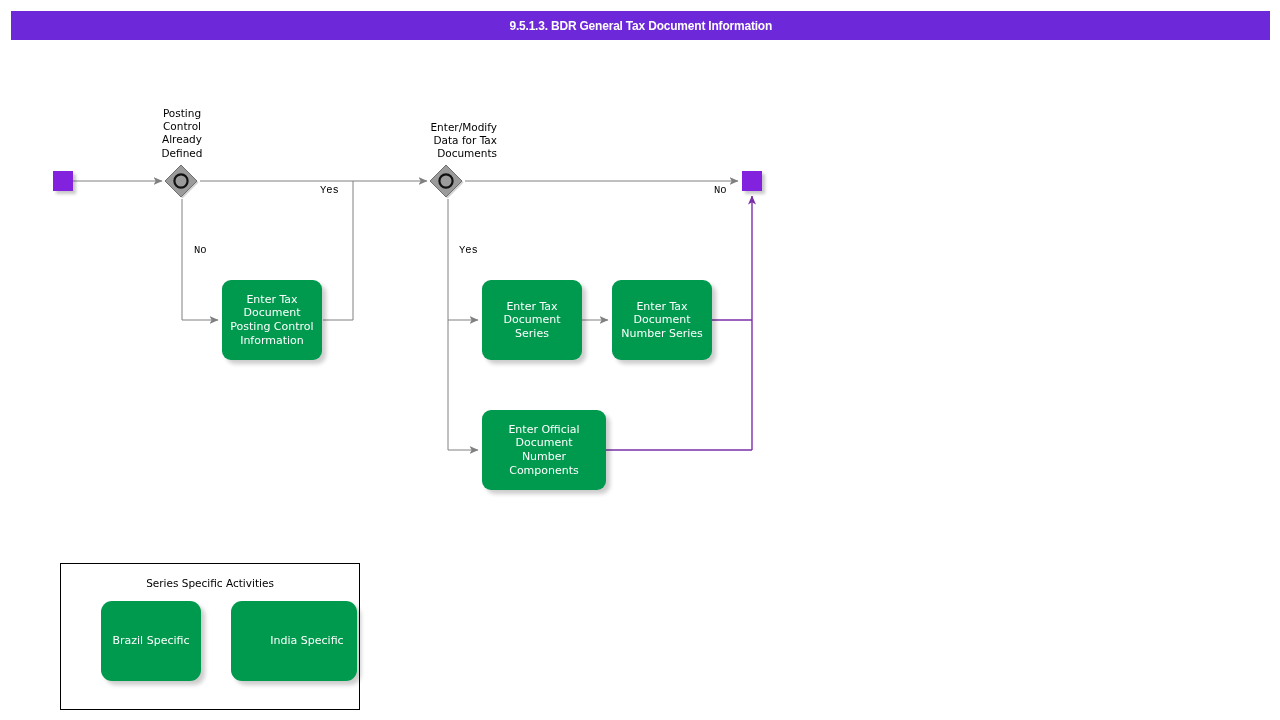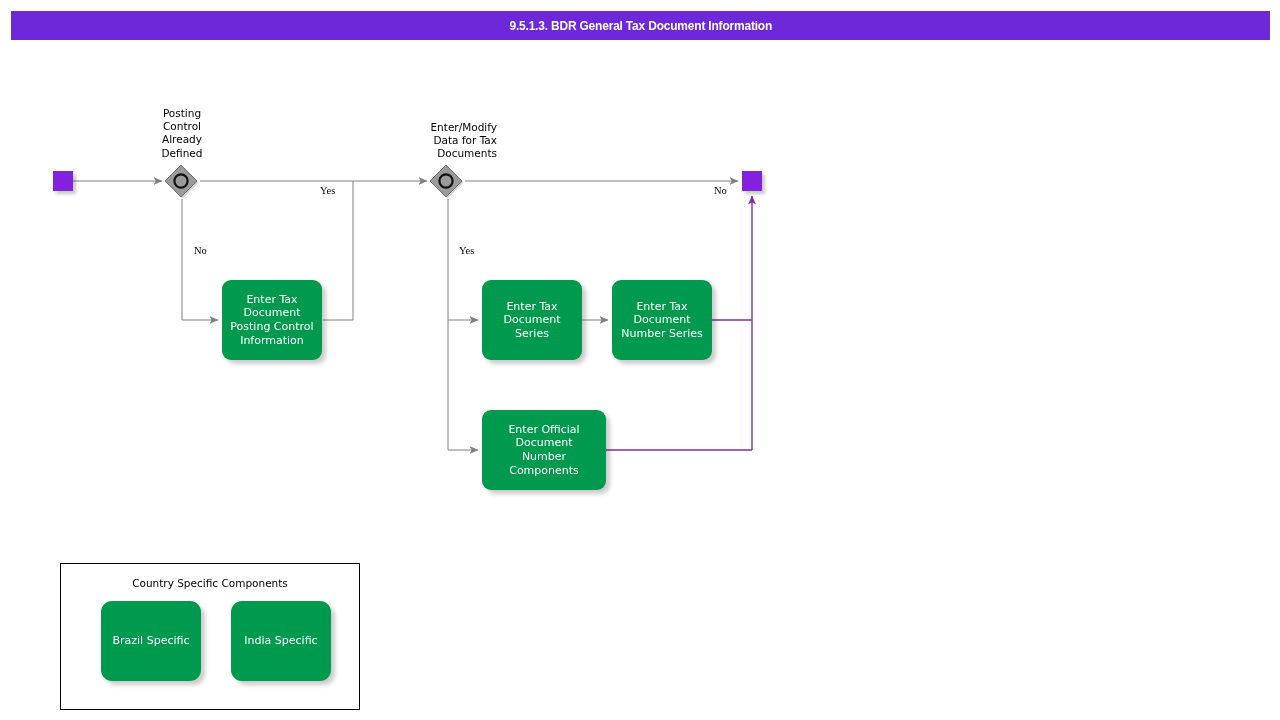--- a/index.html
+++ b/index.html
@@ -96,21 +96,21 @@
     color: #000000;
     font-family: "DejaVu Sans", sans-serif;
     font-size: 10.5px;
     line-height: 13.2px;
     text-align: center;
     white-space: pre-line;
   }
   .edge-label {
     position: absolute;
     color: #000000;
-    font-family: Liberation Serif, serif;
+    font-family: Liberation Mono, monospace;
     font-size: 10.5px;
     line-height: 13px;
     white-space: nowrap;
   }
 
   
   #legend-box {
     position: absolute;
     left: 60px;
     top: 563px;
@@ -247,22 +247,22 @@
   <div class="task-node" style="left:470px; top:410px; width:124px; height:80px;">
     <span class="task-label">Enter Official
 Document
 Number
 Components</span>
   </div>
 
 </div>
 
 <div id="legend-box">
-  <div id="legend-title">Country Specific Components</div>
+  <div id="legend-title">Series Specific Activities</div>
 
   <div class="legend-task" style="left:40px; top:37px; width:100px; height:80px;">
     <span>Brazil Specific</span>
   </div>
 
-  <div class="legend-task" style="left:170px; top:37px; width:100px; height:80px;">
+  <div class="legend-task" style="left:170px; top:37px; width:100px; height:80px;padding-left:26px;">
     <span>India Specific</span>
   </div>
 </div>
 
 </body></html>

